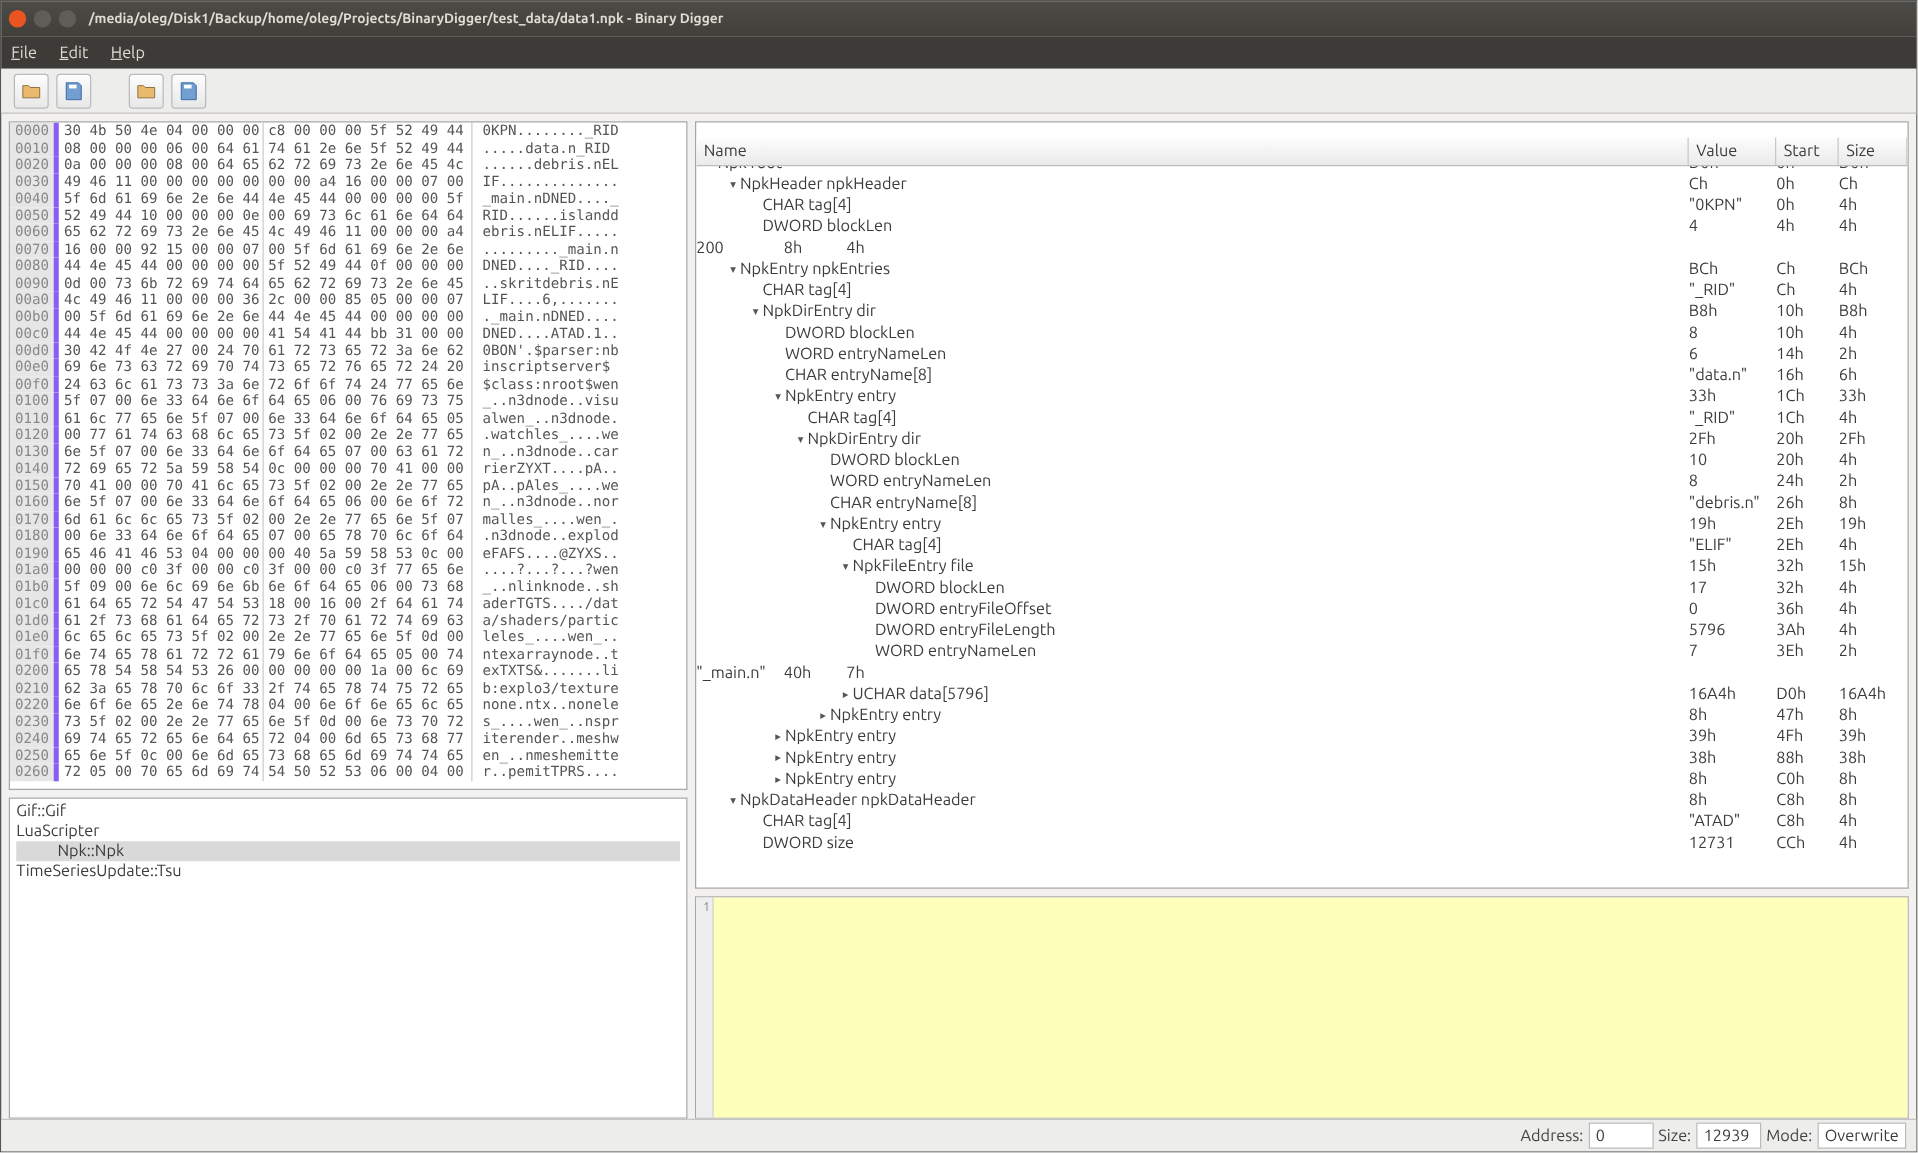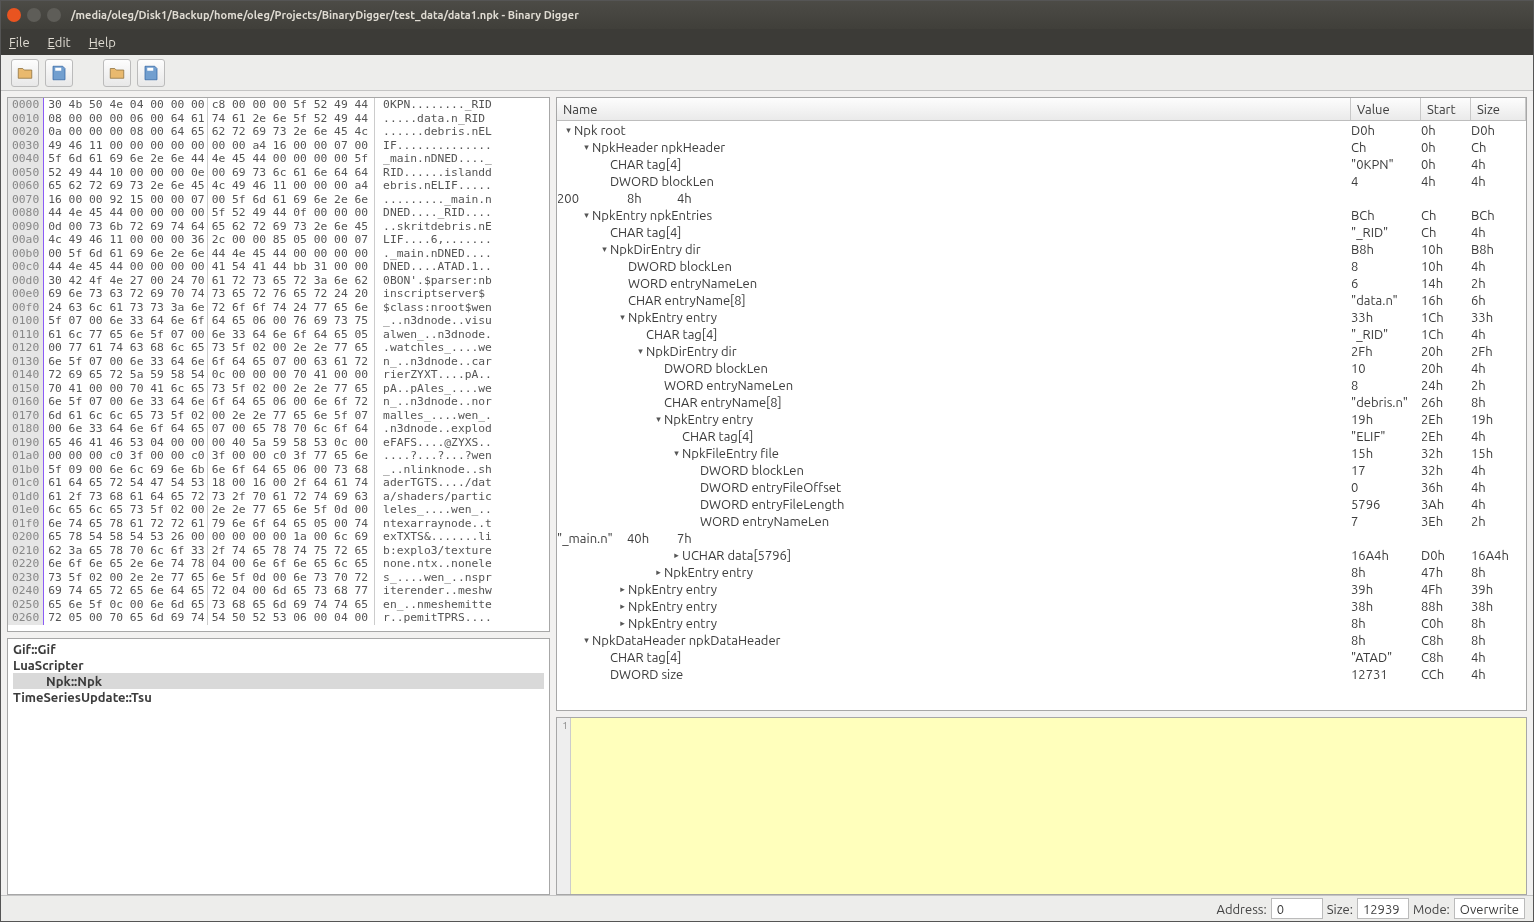--- a/index.html
+++ b/index.html
@@ -16,29 +16,29 @@
 .toolbar { background:#ededeb; height:36px; display:flex; align-items:center; padding:0 10px; gap:6px; border-bottom:1px solid #c4c4c4; }
 .tbtn { width:28px; height:28px; border:1px solid #bbb; border-radius:3px; background:linear-gradient(#fdfdfd,#e8e8e8); display:flex; align-items:center; justify-content:center; }
 .tbtn svg { width:18px; height:18px; }
 .tsep { width:18px; }
 .client { flex:1; display:flex; padding:6px 6px 0 6px; gap:6px; min-height:0; }
 .left { width:543px; display:flex; flex-direction:column; gap:6px; min-height:0;}
 .right { flex:1; display:flex; flex-direction:column; gap:6px; min-height:0;}
 .hexwrap { border:1px solid #a7a7a7; background:#fff; height:535px; overflow:hidden; }
 .hex { font-family:"DejaVu Sans Mono",monospace; font-size:11.3px; line-height:13.5px; white-space:pre; color:#555; }
 .hexrow { display:flex; }
-.off { background:#e6e6e6; color:#888; padding:0 4px; border-right:1px solid #8b5cf6; }
+.off { background:#e6e6e6; color:#888; padding:0 4px; border-right:4px solid #8b5cf6; }
 .bytesA { padding:0 0 0 4px; }
 .bytesB { padding:0 4px; border-left:1px solid #ccc; margin-left:2px;}
 .ascii { padding:0 4px 0 8px; border-left:1px solid #ccc; margin-left:2px;}
 .plugins { flex:1; border:1px solid #a7a7a7; background:#fff; padding:2px 5px; min-height:0; overflow:auto;}
-.plugins div { padding:1px 0;font-weight:bold; }
+.plugins div { padding:1px 0; }
 .plugins .sel { background:#d9d9d9;padding-left:33px; }
 .tree { border:1px solid #a7a7a7; background:#fff; height:614px; overflow:auto; }
-.thdr { display:flex; background:linear-gradient(#fdfdfd,#eaeaea); border-bottom:1px solid #bdbdbd; position:sticky; top:0;}
+.thdr { display:flex; background:linear-gradient(#fdfdfd,#eaeaea); border-bottom:1px solid #bdbdbd; position:sticky; top:12px;}
 .thdr div { padding:4px 6px; border-right:1px solid #c8c8c8; }
 .col-n { flex:1; min-width:290px;}
 .col-v { width:70px; }
 .col-s { width:50px; }
 .col-z { width:55px; }
 .trow { display:flex; align-items:center; padding:0 0; height:17px;}
 .trow .col-n { display:flex; align-items:center;}
 .ar { display:inline-block; width:11px; text-align:center; color:#555; font-size:9px;}
 .ind { display:inline-block; }
 .output { flex:1; border:1px solid #a7a7a7; background:#fff; display:flex; min-height:85px; }

